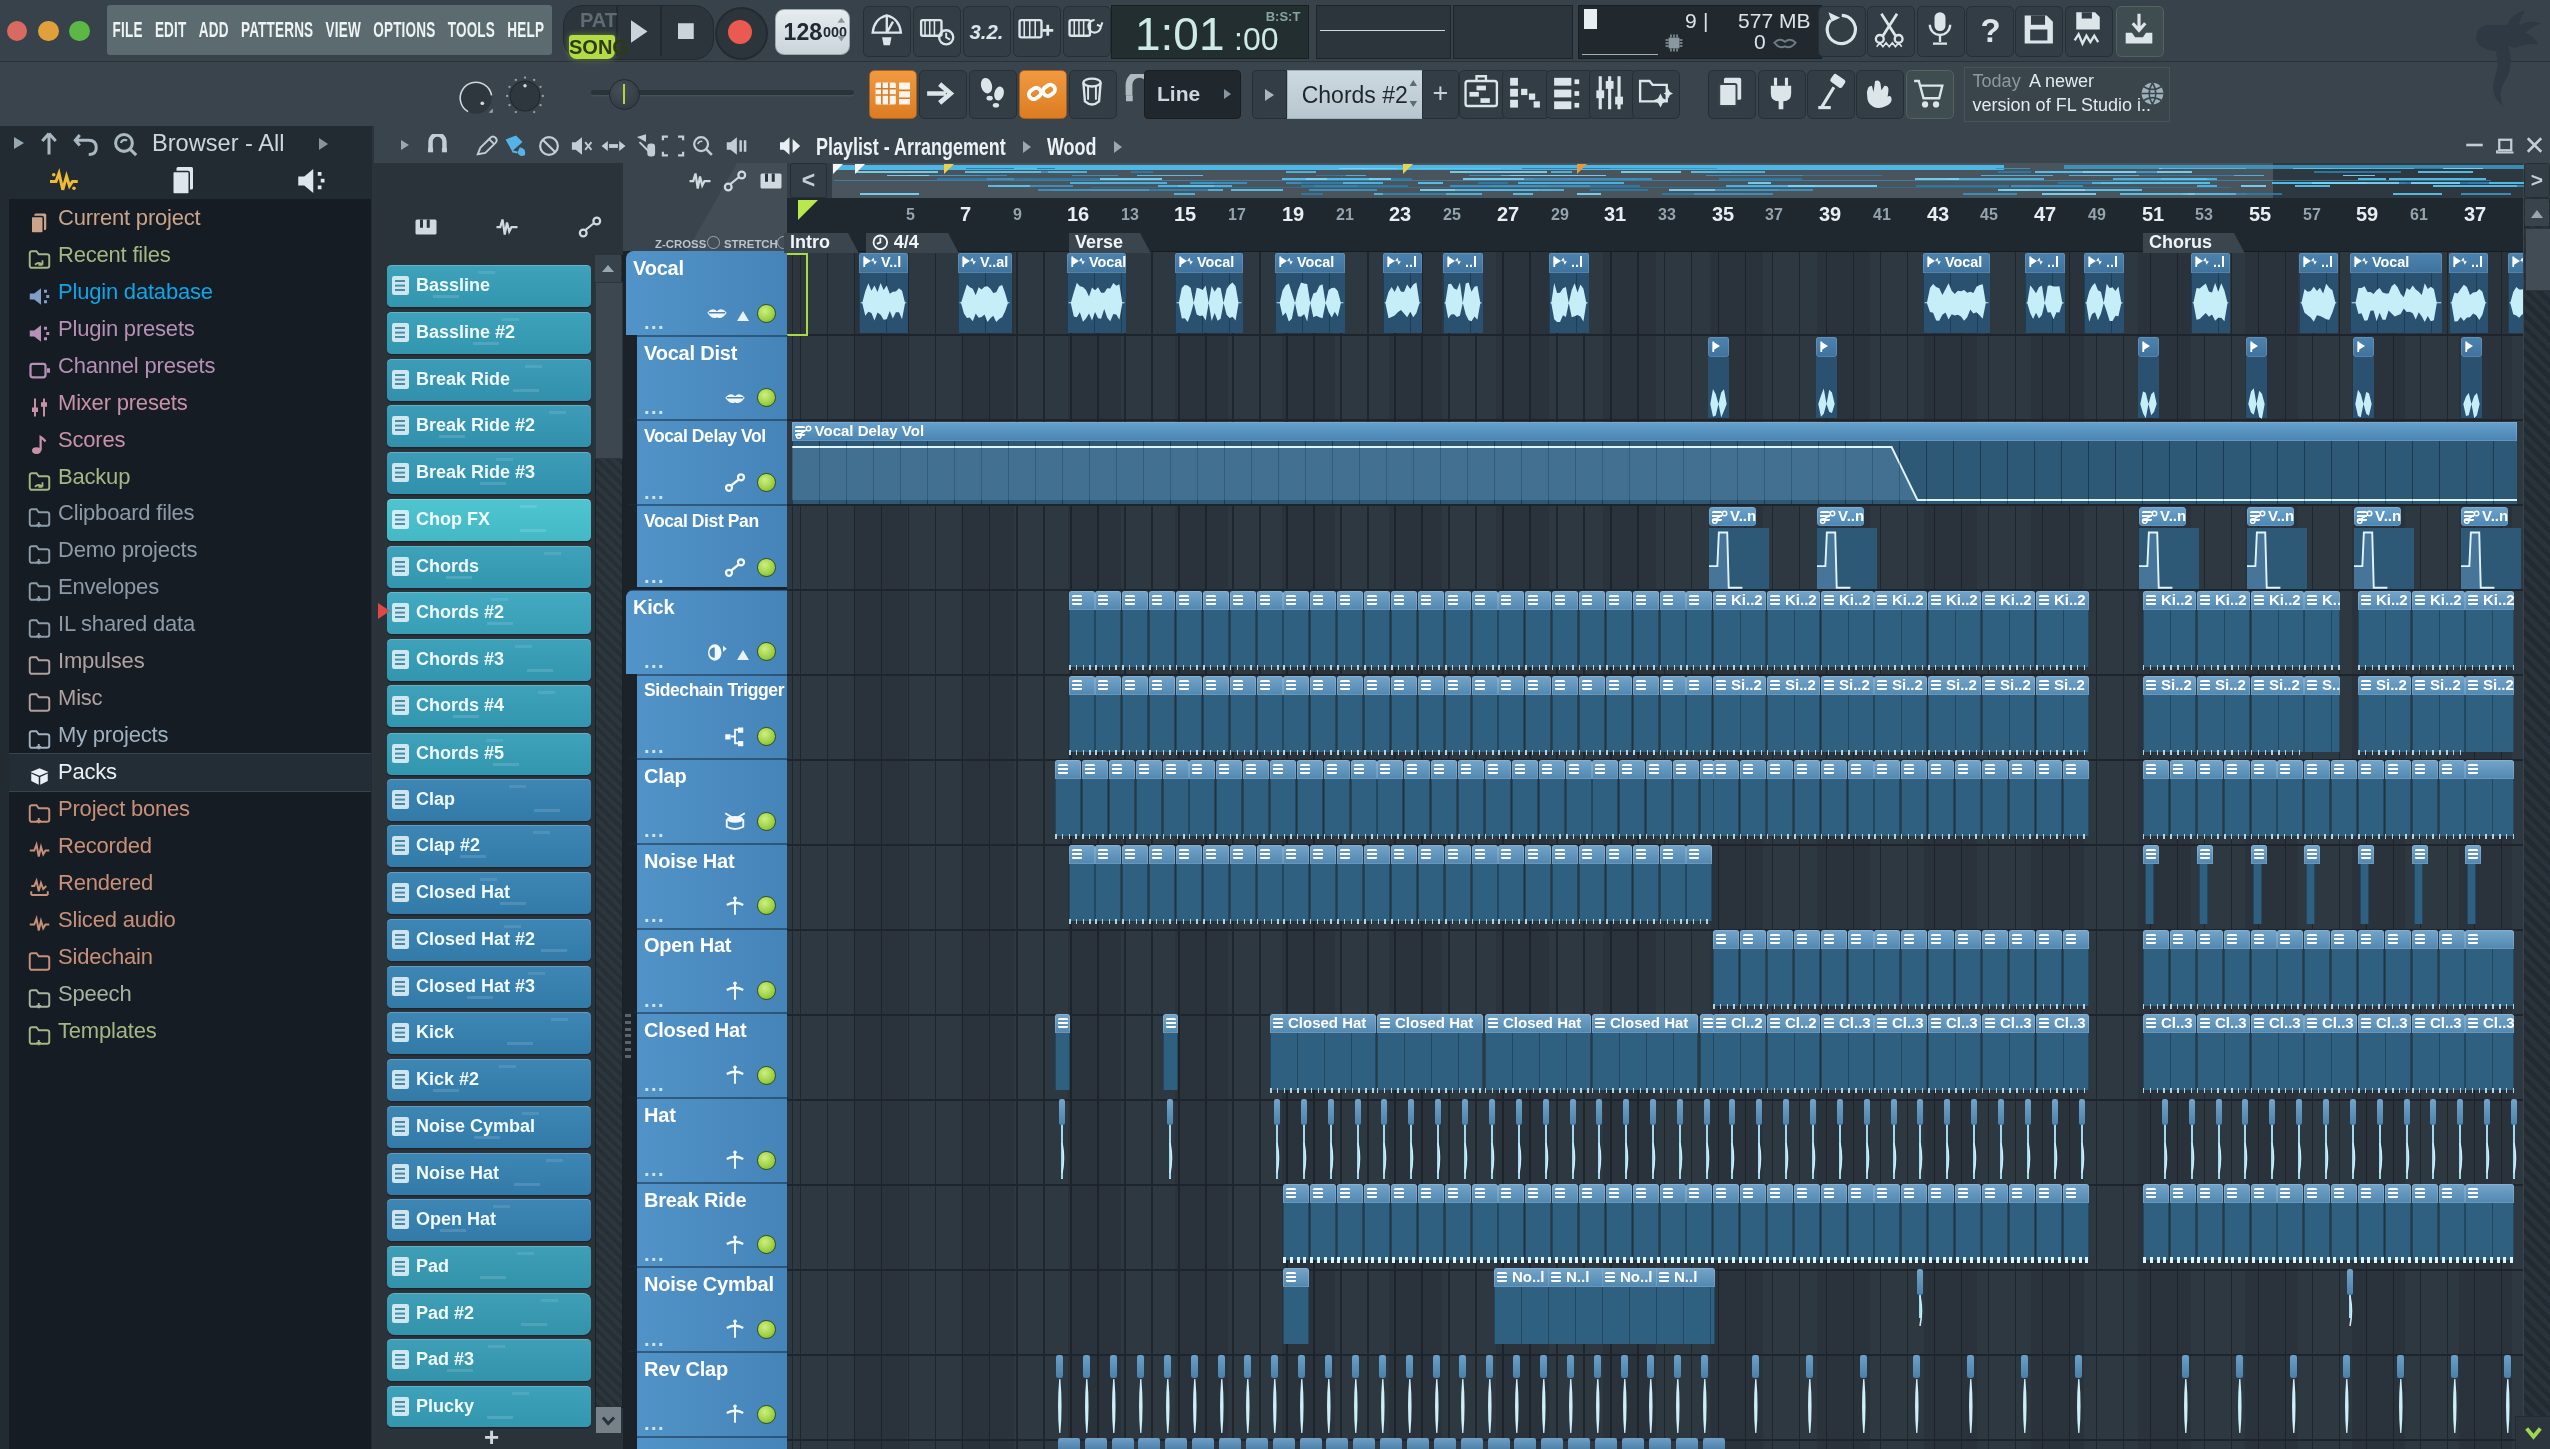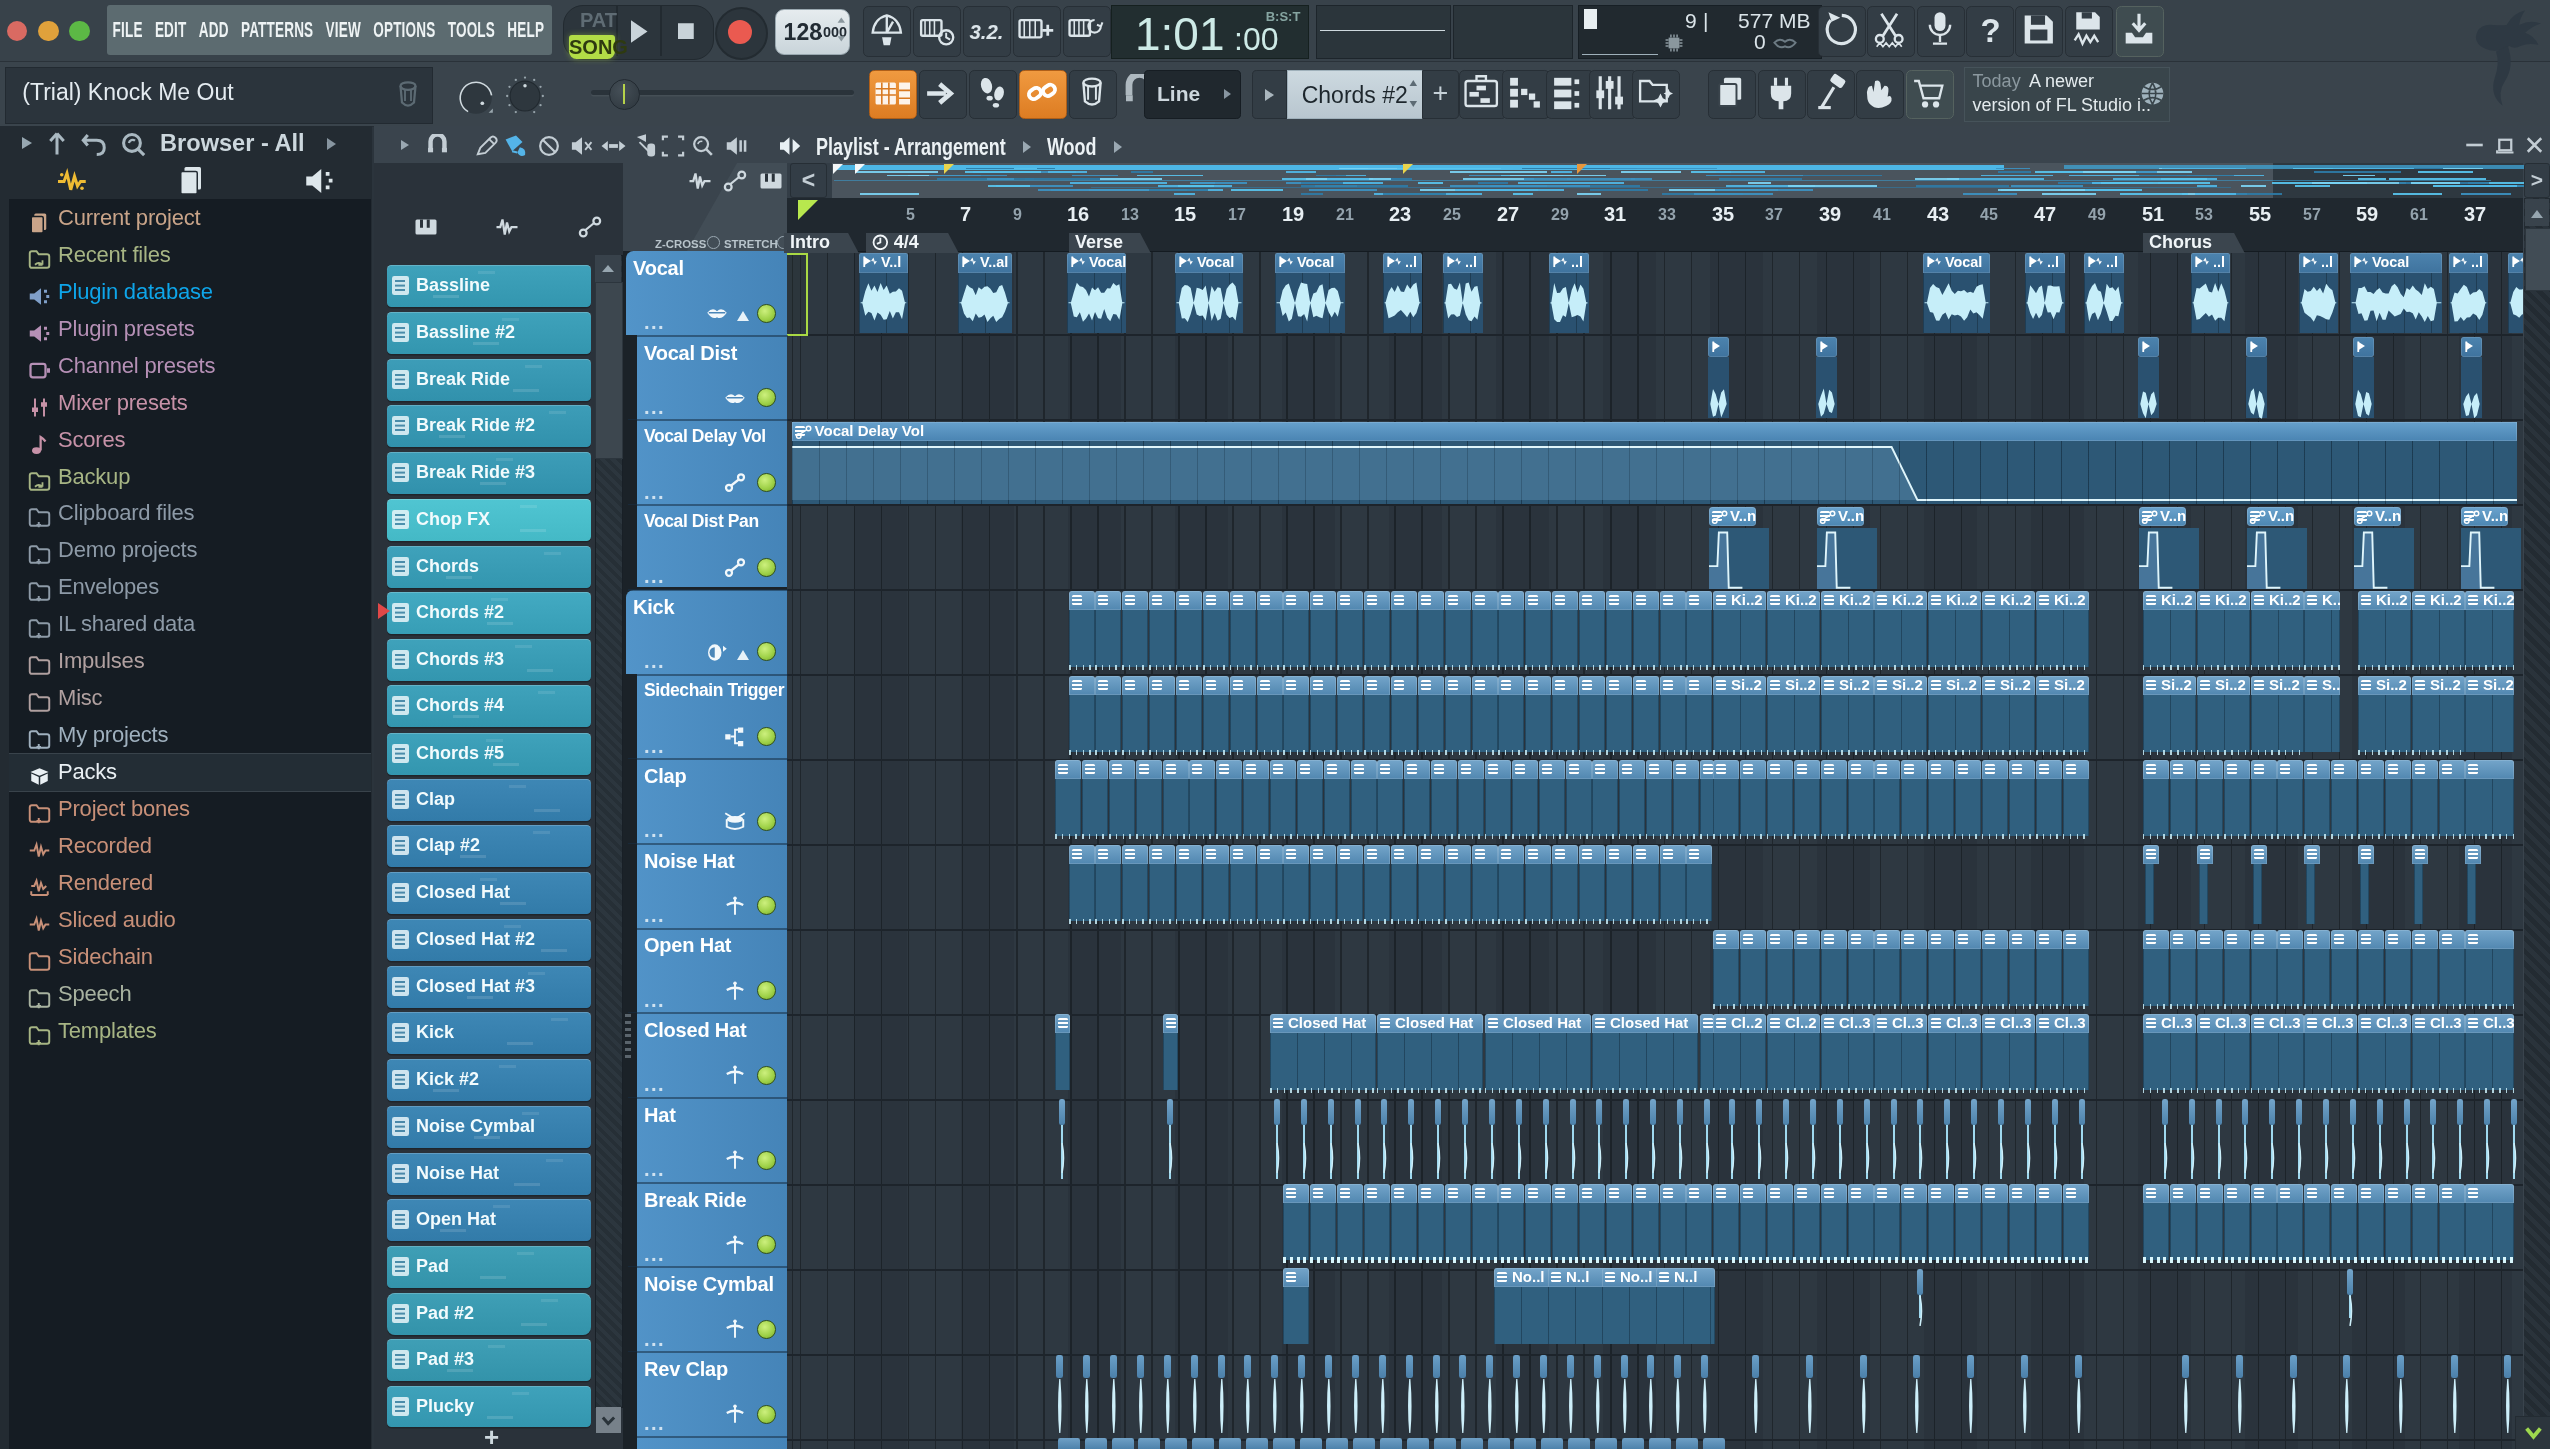--- a/index.html
+++ b/index.html
@@ -664,21 +664,21 @@
         <rect x="17" y="6" width="4" height="11" fill="#2a323a"></rect>
       </svg></div>
     <div class="abs" style="left:495px;top:215px;width:24px;height:24px;"><svg width="24" height="24" viewBox="0 0 32 32">
         <path d="M2 16 L7 16 L10 6 L13 26 L16 10 L19 22 L22 16 L30 16" stroke="#cfd9df" stroke-width="3" fill="none"></path>
       </svg></div>
     <div class="abs" style="left:578px;top:215px;width:24px;height:24px;"><svg width="24" height="24" viewBox="0 0 32 32">
         <circle cx="7" cy="24" r="4.5" fill="none" stroke="#cfd9df" stroke-width="3"></circle>
         <circle cx="25" cy="8" r="4.5" fill="none" stroke="#cfd9df" stroke-width="3"></circle>
         <path d="M10 20 L21 11" stroke="#cfd9df" stroke-width="3"></path>
       </svg></div>
-    <div class="abs" style="left:8px;top:126px;width:372px;height:73px;font-weight:bold;">
+    <div class="abs" style="left:0px;top:126px;width:372px;height:73px;">
       <div style="position:absolute;left:13.7px;top:10.6px;width:0;height:0;border-left:10px solid #97a7b1;border-top:6.8px solid transparent;border-bottom:6.8px solid transparent;"></div>
       <svg style="position:absolute;left:36px;top:3px" width="26" height="30" viewBox="0 0 34 40">
         <path d="M17 6 L17 34 M17 6 L8 16 M17 6 L26 16" stroke="#a9b8c1" stroke-width="4" fill="none"></path>
       </svg>
       <svg style="position:absolute;left:72px;top:3px" width="29" height="30" viewBox="0 0 38 40">
         <path d="M10 8 L4 15 L10 22 M4 15 L22 15 Q32 15 32 25 Q32 34 22 34" stroke="#a9b8c1" stroke-width="4" fill="none"></path>
       </svg>
       <svg style="position:absolute;left:111px;top:3.8px" width="29" height="29" viewBox="0 0 38 38">
         <circle cx="17" cy="17" r="11" fill="none" stroke="#a9b8c1" stroke-width="4"></circle>
         <path d="M25 25 L33 33" stroke="#a9b8c1" stroke-width="4"></path>
@@ -3179,28 +3179,20 @@
     <div class="abs" style="left:2116px;top:6px;width:46px;height:49px;"><svg width="46" height="47" viewBox="0 0 58 60">
         <path d="M29 10 L29 30 M21 22 L29 31 L37 22" stroke="#dce5ea" stroke-width="4" fill="none"></path>
         <path d="M12 34 L12 48 L46 48 L46 34 L38 34 L34 40 L24 40 L20 34 Z" fill="#dce5ea"></path>
       </svg></div>
     <svg class="abs" style="left:2443px;top:0px" width="106" height="116" viewBox="0 0 160 160">
     <g fill="#2e3943">
     <path d="M96 30 Q106 12 124 8 Q116 20 115 30 Q132 22 148 28 Q133 33 124 42 Q138 47 144 60 Q128 57 117 62 Q108 67 100 62 Q80 74 64 66 Q44 57 52 40 Q58 28 76 30 Q88 31 96 30 Z"></path>
     <path d="M98 62 Q108 92 94 114 Q82 132 90 152 Q70 136 78 110 Q86 88 80 70 Z"></path>
     </g>
     </svg>
-    <div class="abs" id="titlefield">
-      <span style="position:absolute;left:16.7px;top:10.6px;">(Trial) Knock Me Out</span>
-        <svg width="26" height="30" viewBox="0 0 34 40" style="position:absolute;right:10.6px;top:12px">
-        <ellipse cx="17" cy="8" rx="10" ry="5" fill="none" stroke="#5c6a73" stroke-width="3"></ellipse>
-        <path d="M7 8 L9 30 Q17 38 25 30 L27 8" fill="none" stroke="#5c6a73" stroke-width="3"></path>
-        <path d="M13 12 L13 28 M21 12 L21 28" stroke="#5c6a73" stroke-width="2.5"></path>
-      </svg>
-    </div>
     <svg class="abs" style="left:456px;top:78px" width="40" height="40" viewBox="0 0 76 76">
       <circle cx="38" cy="38" r="30" fill="#2e373e"></circle>
       <circle cx="38" cy="38" r="30" fill="none" stroke="#cfd9de" stroke-width="3" stroke-dasharray="120 80" transform="rotate(120 38 38)"></circle>
       <circle cx="50" cy="48" r="3.5" fill="#cfd9de"></circle>
       <path d="M62 66 L70 66 L70 58 Z" fill="#9aa7ae"></path>
     </svg>
     <svg class="abs" style="left:502px;top:73px" width="46" height="46" viewBox="0 0 80 80">
       <g fill="#98a5ac">
         <circle cx="40" cy="8" r="2"></circle>
         <circle cx="56" cy="12" r="2"></circle>

